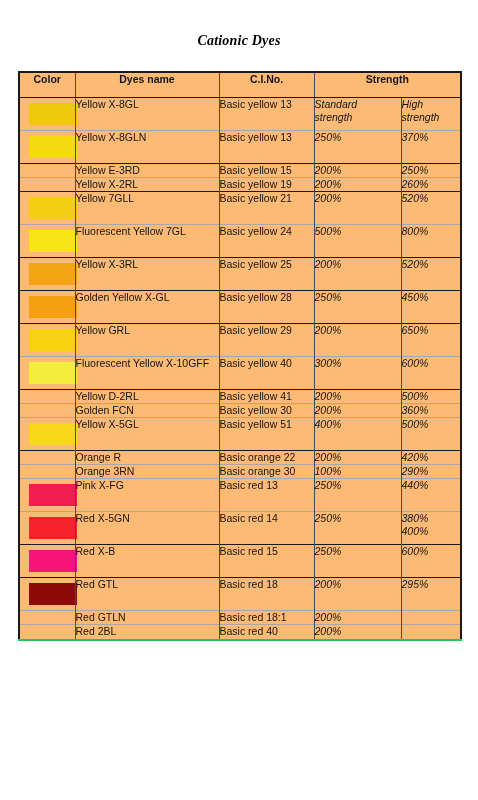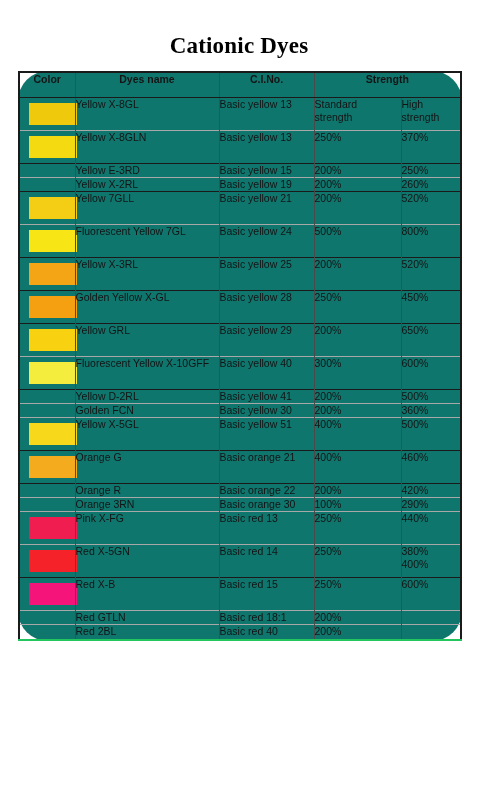--- a/index.html
+++ b/index.html
@@ -12,39 +12,39 @@
   #page {
     position: relative;
     width: 478px; height: 800px;
     background: #ffffff;
     overflow: hidden;
   }
   .title {
     text-align: center;
     font-family: "Liberation Serif", serif;
     font-weight: bold;
-    font-size: 23px;
+    font-size: 14px;
     color: #000000;
     letter-spacing: 0.2px;
     padding-top: 33px;
     padding-bottom: 0;
     line-height: 1.1;
+    font-style: italic;
   }
   .table-wrap {
     position: absolute;
     left: 18px;
     top: 71px;
     width: 442px;
   }
   table.dyes {
     width: 442px;
     border-collapse: collapse;
     table-layout: fixed;
-    background: #0f766e;
-    border-radius: 30px;
+    background: #fdba74;
   }
   table.dyes td, table.dyes th {
     border-left: 1px solid #4a4a4a;
     border-right: 1px solid #4a4a4a;
     padding: 0;
     vertical-align: top;
     color: #141414;
     font-size: 10.5px;
     line-height: 1.25;
   }
@@ -98,21 +98,21 @@
   }
   td.cell-name {
     padding-left: 10px;
     white-space: nowrap;
     margin-top: 21px;
   }
   td.cell-name.indent { }
   td.cell-ci   { padding-left: 7px; white-space: nowrap; }
   td.cell-std  { padding-left: 7px; }
   td.cell-high { padding-left: 7px; }
-  .line2 { display: block; }
+  .line2 { display: block; font-style: italic; }
 </style>
 </head>
 <body>
 
 <div id="page">
 
   <div class="title">Cationic Dyes</div>
 
   <div class="table-wrap">
     <table class="dyes">
@@ -298,33 +298,20 @@
             <td class="cell-ci">Basic yellow 51</td>
             <td class="cell-std">
               <span class="line2">400%</span>
             </td>
             <td class="cell-high">
               <span class="line2">500%</span>
             </td>
           </tr>
           <tr class="sep-thick">
             <td class="cell-color">
-              <span class="swatch" style="background: rgb(244, 172, 30);"></span>
-            </td>
-            <td class="cell-name">Orange G</td>
-            <td class="cell-ci">Basic orange 21</td>
-            <td class="cell-std">
-              <span class="line2">400%</span>
-            </td>
-            <td class="cell-high">
-              <span class="line2">460%</span>
-            </td>
-          </tr>
-          <tr class="sep-thick">
-            <td class="cell-color">
               <span class="swatch-empty"></span>
             </td>
             <td class="cell-name indent">Orange R</td>
             <td class="cell-ci">Basic orange 22</td>
             <td class="cell-std">
               <span class="line2">200%</span>
             </td>
             <td class="cell-high">
               <span class="line2">420%</span>
             </td>
@@ -373,20 +360,33 @@
             <td class="cell-color">
               <span class="swatch" style="background: rgb(245, 20, 122);"></span>
             </td>
             <td class="cell-name">Red X-B</td>
             <td class="cell-ci">Basic red 15</td>
             <td class="cell-std">
               <span class="line2">250%</span>
             </td>
             <td class="cell-high">
               <span class="line2">600%</span>
+            </td>
+          </tr>
+          <tr class="sep-thick">
+            <td class="cell-color">
+              <span class="swatch" style="background: rgb(140, 10, 10);"></span>
+            </td>
+            <td class="cell-name">Red GTL</td>
+            <td class="cell-ci">Basic red 18</td>
+            <td class="cell-std">
+              <span class="line2">200%</span>
+            </td>
+            <td class="cell-high">
+              <span class="line2">295%</span>
             </td>
           </tr>
           <tr class="sep-thin">
             <td class="cell-color">
               <span class="swatch-empty"></span>
             </td>
             <td class="cell-name indent">Red GTLN</td>
             <td class="cell-ci">Basic red 18:1</td>
             <td class="cell-std">
               <span class="line2">200%</span>

